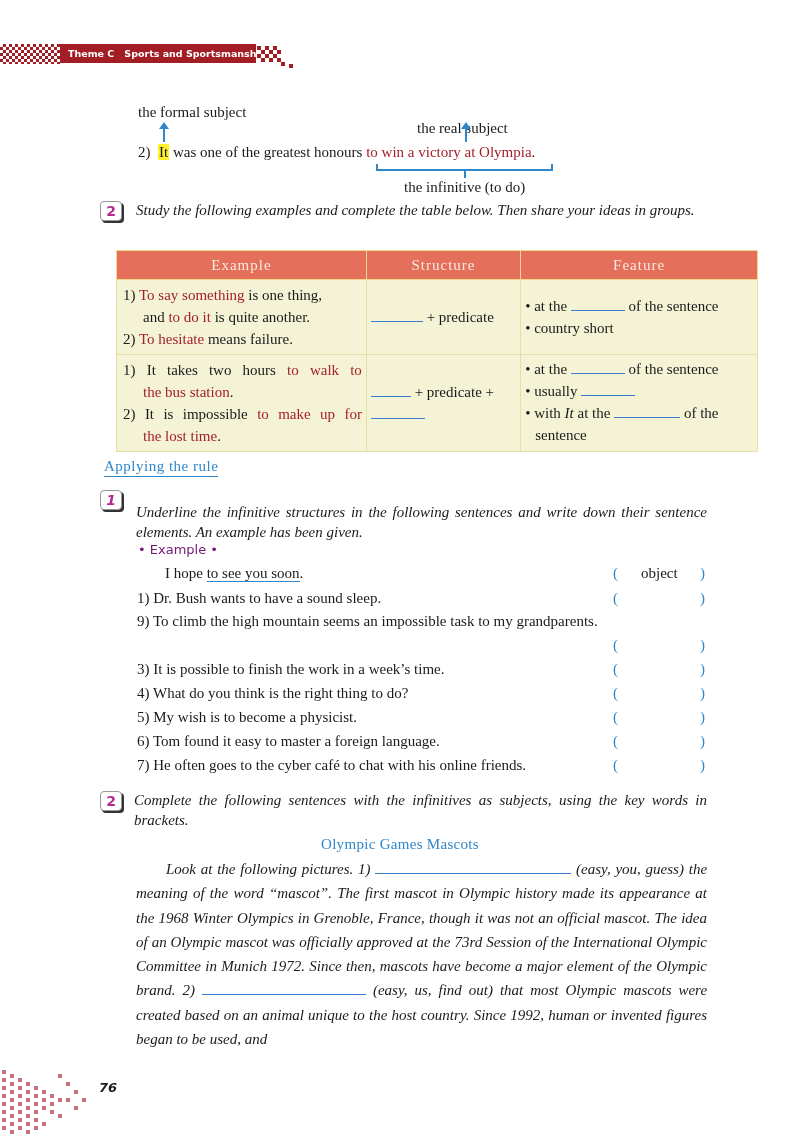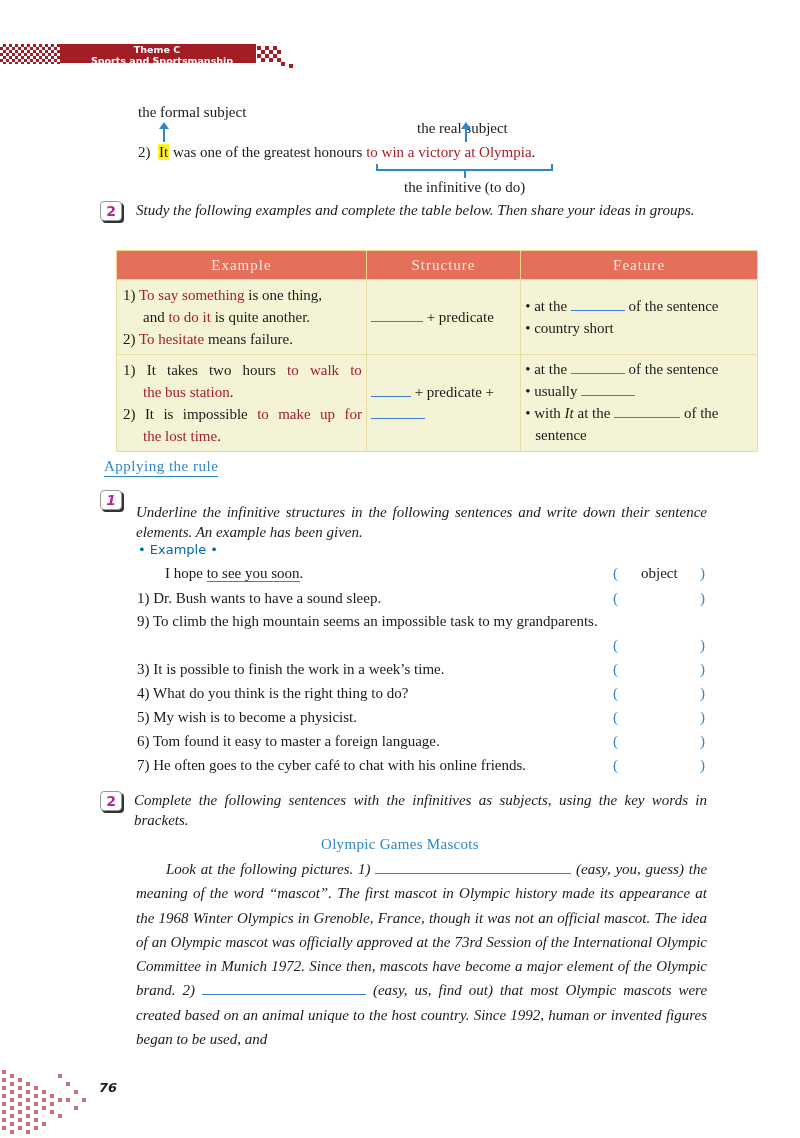--- a/index.html
+++ b/index.html
@@ -11,21 +11,21 @@
     position: absolute; left: 0; top: 44px; width: 60px; height: 20px;
     background-image:
       linear-gradient(45deg, #a31d24 25%, transparent 25%, transparent 75%, #a31d24 75%),
       linear-gradient(45deg, #a31d24 25%, transparent 25%, transparent 75%, #a31d24 75%);
     background-size: 6px 6px; background-position: 0 0, 3px 3px;
   }
   .hdr-band {
     position: absolute; left: 60px; top: 44px; width: 196px; height: 19px;
     background: #a31d24; color: #fff;
     font-family: "DejaVu Sans", "Liberation Sans", sans-serif; font-size: 9.5px; font-weight: bold;
-    display: flex; align-items: center; padding-left: 8px; white-space: nowrap; flex-direction: column;
+    display: flex; align-items: center; padding-left: 8px; white-space: nowrap;
   }
   .hdr-band .theme { margin-right: 10px; }
   .hdr-checker-right { position: absolute; left: 257px; top: 44px; width: 40px; height: 24px; }
   .hdr-checker-right span { position: absolute; width: 4px; height: 4px; background: #a31d24; }
   .red { color: #a3212b; }
   .blank { display: inline-block; border-bottom: 1px solid #3a7fcf; height: 14px; vertical-align: baseline; }
 
   
   .diag-label { position: absolute; font-size: 15px; }
   .arrow { position: absolute; width: 2px; background: #2f86c9; }
@@ -56,21 +56,21 @@
     background: #e4705b; color: #fbe9df; font-weight: normal; letter-spacing: 1px;
     height: 29px; border: 1px solid #f1d98c; font-size: 15px;
   }
   table.gram td { border: 1px solid #e8dda4; vertical-align: middle; padding: 4px 4px; line-height: 22px; }
   table.gram td.ex { padding-left: 6px; margin-top: 8px; }
   .indent { padding-left: 20px; display: block; }
   .just { text-align: justify; text-align-last: justify; }
 
   
   .section-link { position: absolute; left: 104px; top: 458px; font-size: 15px; color: #2f86c9; letter-spacing: 0.5px; border-bottom: 1px solid #2f86c9; padding-bottom: 1px; }
-  .example-tag { position: absolute; left: 138px; top: 542px; font-family: "DejaVu Sans", sans-serif; font-size: 13px; color: #0369a1; }
+  .example-tag { position: absolute; left: 138px; top: 542px; font-family: "DejaVu Sans", sans-serif; font-size: 13px; color: #701a75; }
   .ex-line { position: absolute; font-size: 15px; white-space: nowrap; }
   .u-blue { border-bottom: 1px solid #2f86c9; }
   .paren { position: absolute; font-size: 15px; color: #2f86c9; }
   .paren-ans { position: absolute; font-size: 15px; color: #1a1a1a; }
 
   
   .passage-title { position: absolute; left: 0; width: 800px; top: 836px; text-align: center; font-size: 15px; color: #2f86c9; letter-spacing: 0.3px; }
   .passage { position: absolute; left: 136px; top: 857px; width: 571px; font-size: 15px; line-height: 24.3px; text-align: justify; }
   .passage p { text-indent: 30px; font-style: italic; }
 

